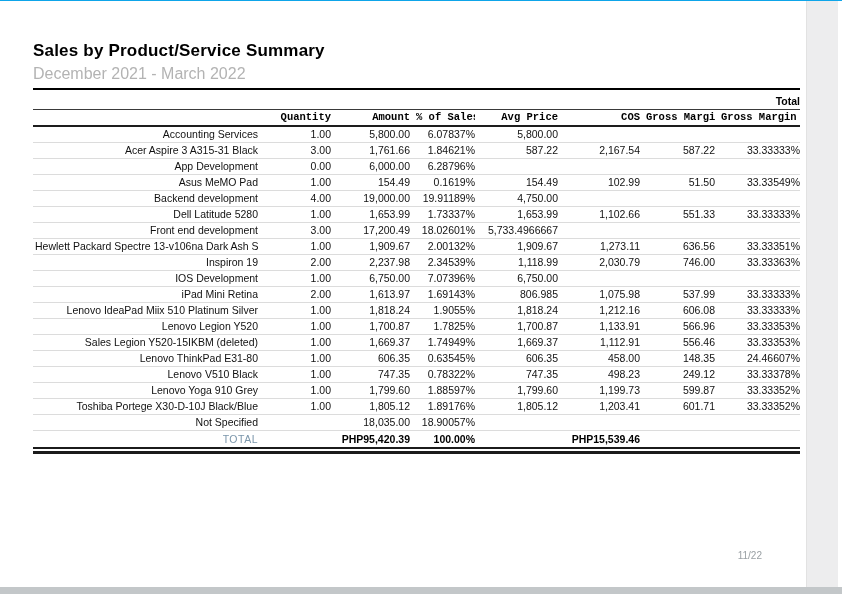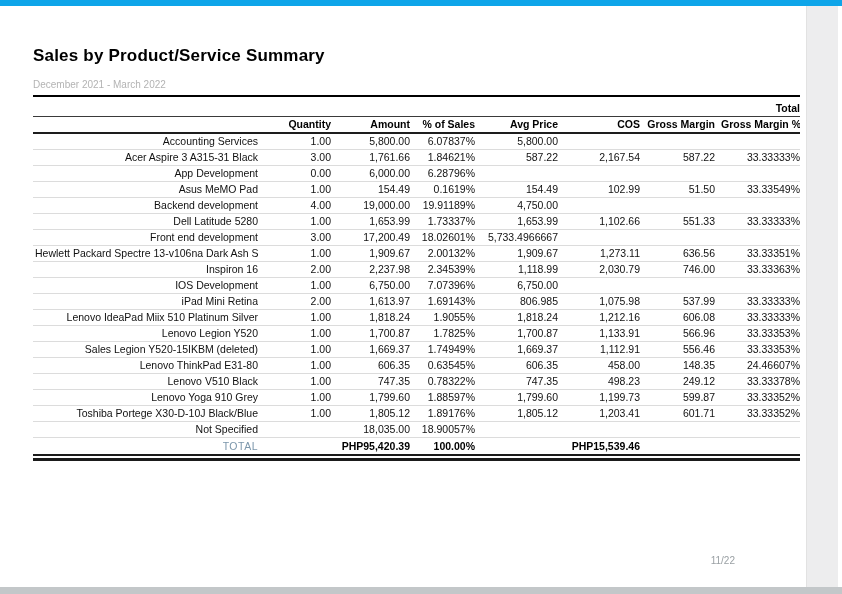--- a/index.html
+++ b/index.html
@@ -1,45 +1,45 @@
 <!DOCTYPE html>
 <html><head>
 <meta charset="utf-8">
 <style>
   * { margin:0; padding:0; box-sizing:border-box; }
   html,body { width:842px; height:594px; background:#fff; overflow:hidden;
               font-family:"Liberation Sans", sans-serif; }
-  .viewer { position:relative; width:842px; height:594px; background:#fff; border-top:6px solid #0ea5e9; }
+  .viewer { position:relative; width:842px; height:594px; background:#fff; border-top:1px solid #0ea5e9; }
   .page { position:absolute; left:0; top:0; width:806px; height:594px; background:#fff; }
   .gutter { position:absolute; top:0; right:4px; width:32px; height:594px; background:#ededee; border-left:1px solid #e2e2e2; }
   .hscroll { position:absolute; left:0; bottom:0; width:842px; height:7px; background:#c3c7c9; }
   .content { padding-left:33px; padding-right:6px; }
   .title { margin-top:40px; font-size:17px; font-weight:bold; color:#000; letter-spacing:0.2px; }
-  .subtitle { margin-top:13px; font-size:10px; color:#b3b3b3; }
+  .subtitle { margin-top:4px; font-size:16px; color:#b3b3b3; }
   .rule { margin-top:5px; width:767px; height:2px; background:#000; }
 
   table { width:767px; table-layout:fixed; border-collapse:collapse; margin-top:4px; font-size:10.5px; color:#111; }
   col.c0{width:225px} col.c1{width:73px} col.c2{width:79px} col.c3{width:65px}
   col.c4{width:83px} col.c5{width:82px} col.c6{width:75px} col.c7{width:85px}
   th,td { font-weight:normal; padding:1px 0 1px 6px; white-space:nowrap; overflow:hidden; }
   .c-name { text-align:right; padding-left:2px; }
   .c-num  { text-align:right; }
   thead .grp-row th { font-size:10.5px; font-weight:bold; color:#000; border-bottom:1px solid #3a3a3a; padding-bottom:2px; height:13px; }
-  thead .hdr-row th { font-size:10.5px; font-weight:bold; color:#000; border-bottom:2px solid #1d1d1d; height:16px; vertical-align:middle; }
+  thead .hdr-row th { font-size:10.5px; font-weight:bold; color:#000; border-bottom:2px solid #1d1d1d; height:16px; vertical-align:middle;font-family:Liberation Mono, monospace; }
   tbody td { border-bottom:1px solid #dcdcdc; height:14.5px; line-height:13px; }
   tfoot td { height:17px; vertical-align:middle; }
   .total-label { color:#7b96ab; font-size:10.5px; letter-spacing:0.5px; }
   .total-val { font-weight:bold; color:#000;margin-top:32px; }
   .dbl-rule { width:767px; margin-top:0; }
   .dbl-rule .l1 { height:2px; background:#1b1b1b; }
   .dbl-rule .gap { height:2px; background:#fff; }
   .dbl-rule .l2 { height:3px; background:#1b1b1b; }
 
   .footer-brand { position:absolute; left:35px; top:584px; font-size:15px; color:#c6c6c6; letter-spacing:1px;margin-top:33px; }
-  .page-num { position:absolute; right:71px; top:549px; font-size:10px; color:#9aa0a4; }
+  .page-num { position:absolute; right:44px; top:549px; font-size:10px; color:#9aa0a4; }
 </style>
 </head>
 <body>
 
 <div class="viewer">
   <div class="page">
     <div class="content">
       <div class="title">Sales by Product/Service Summary</div>
       <div class="subtitle">December 2021 - March 2022</div>
       <div class="rule"></div>
@@ -146,21 +146,21 @@
               <td class="c-name">Hewlett Packard Spectre 13-v106na Dark Ash Silver</td>
               <td class="c-num">1.00</td>
               <td class="c-num">1,909.67</td>
               <td class="c-num">2.00132%</td>
               <td class="c-num">1,909.67</td>
               <td class="c-num">1,273.11</td>
               <td class="c-num">636.56</td>
               <td class="c-num">33.33351%</td>
             </tr>
             <tr>
-              <td class="c-name">Inspiron 16</td>
+              <td class="c-name">Inspiron 19</td>
               <td class="c-num">2.00</td>
               <td class="c-num">2,237.98</td>
               <td class="c-num">2.34539%</td>
               <td class="c-num">1,118.99</td>
               <td class="c-num">2,030.79</td>
               <td class="c-num">746.00</td>
               <td class="c-num">33.33363%</td>
             </tr>
             <tr>
               <td class="c-name">IOS Development</td>

